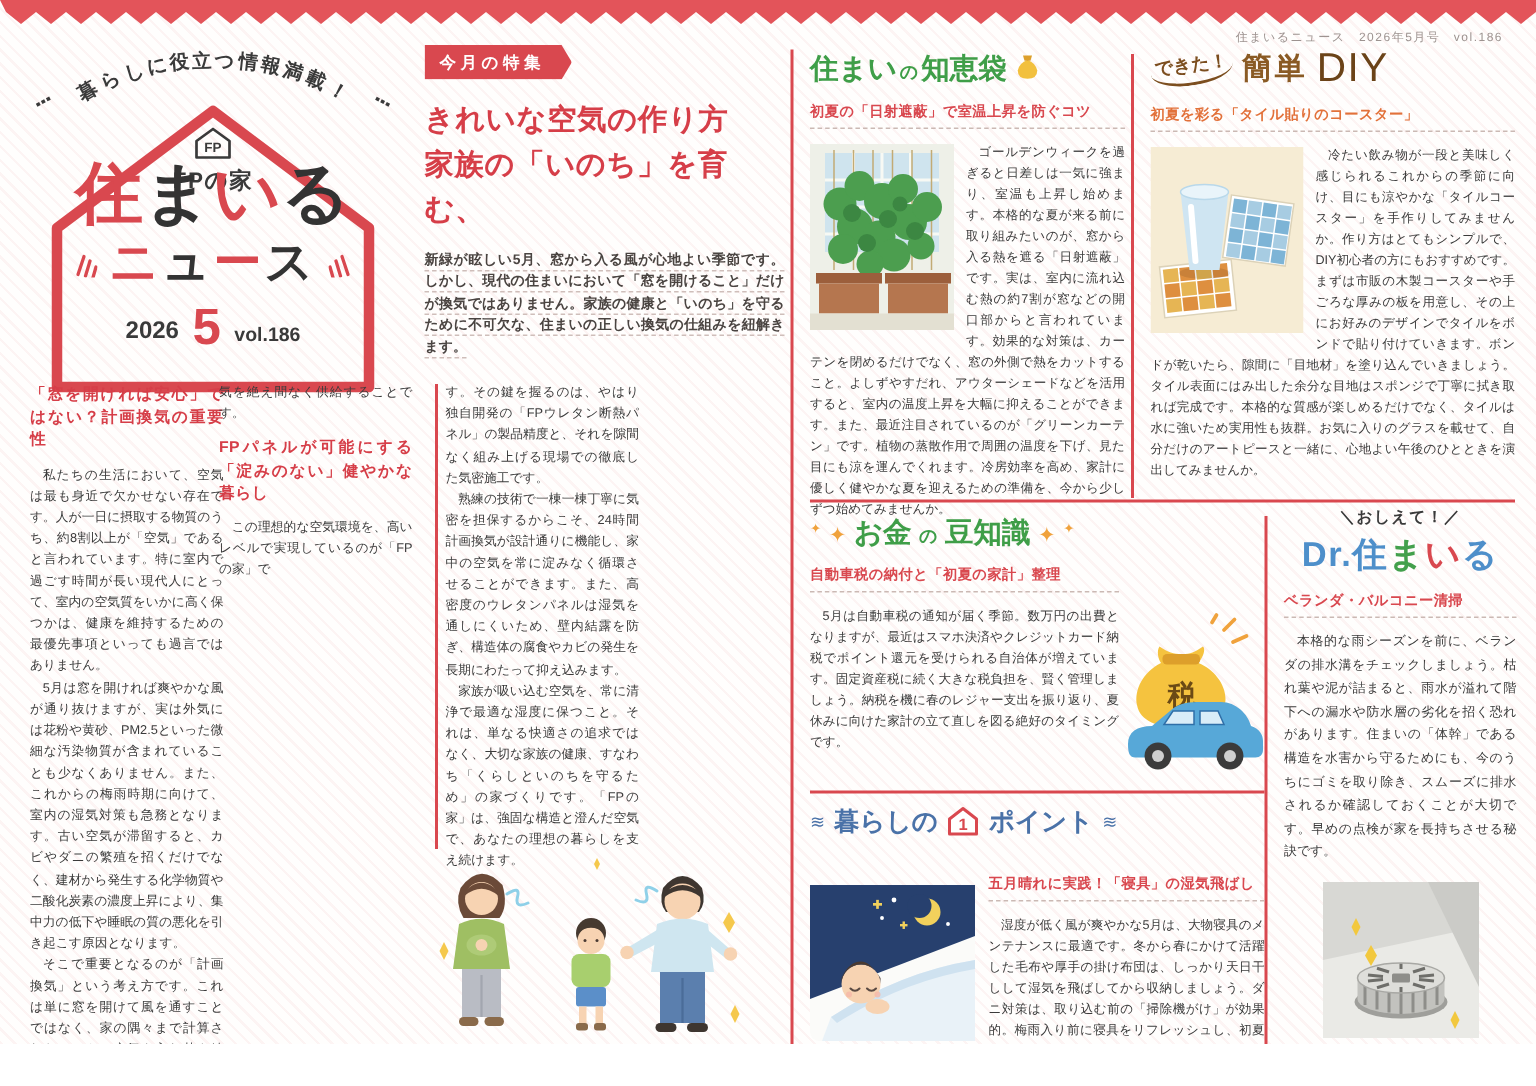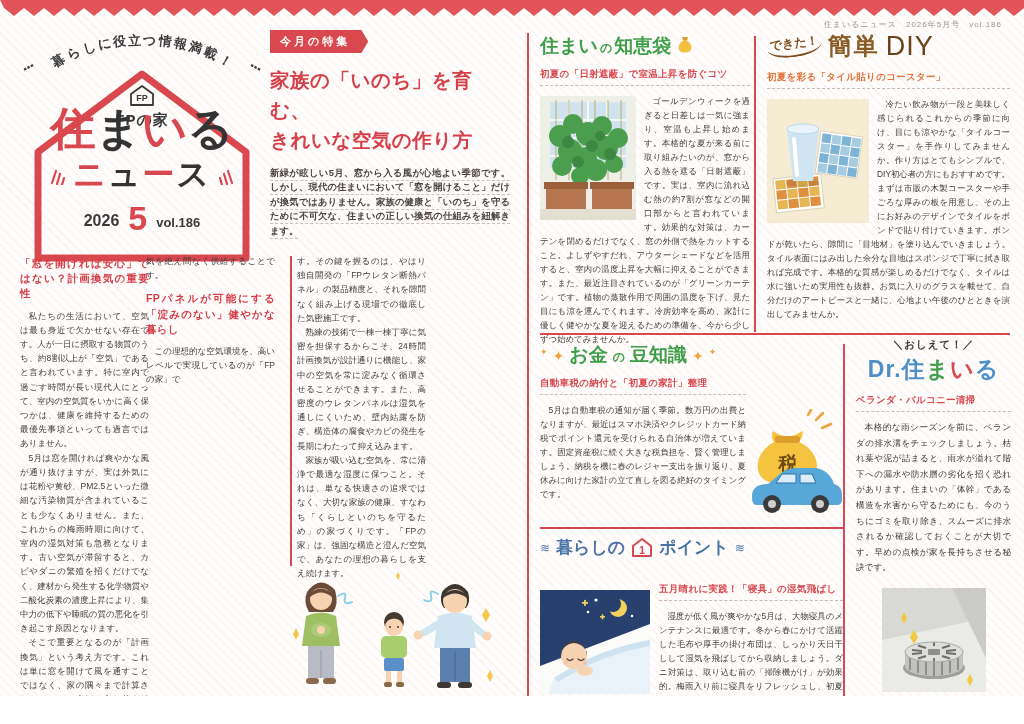--- a/index.html
+++ b/index.html
@@ -35,21 +35,21 @@
   .fpname{font-size:15px;font-weight:900;color:#3a3a3a;letter-spacing:1px;}
   .ltitle{position:absolute;top:82px;left:0;width:100%;text-align:center;font-size:45px;font-weight:900;line-height:1;letter-spacing:0;}
   .lsubrow{position:absolute;top:134px;left:0;width:100%;display:flex;justify-content:center;align-items:center;gap:8px;}
   .lsub{font-size:32px;font-weight:900;letter-spacing:2px;line-height:1;}
   .ldate{position:absolute;top:180px;left:0;width:100%;display:flex;justify-content:center;align-items:flex-end;gap:9px;font-weight:900;color:#3a3a3a;}
   .yr{font-size:16px;padding-bottom:3px;}
   .mo{font-size:34px;color:#d9484f;line-height:0.85;}
   .vol{font-size:13px;padding-bottom:3px;}
 
   
-  .feathead{position:absolute;left:270px;top:30px;width:240px;}
+  .feathead{position:absolute;left:283px;top:30px;width:240px;}
   .tag{display:inline-block;background:#d9484f;color:#fff;font-size:11px;font-weight:bold;letter-spacing:3px;
        padding:4px 18px 4px 10px;clip-path:polygon(0 0,93% 0,100% 50%,93% 100%,0 100%);}
   .hl{margin-top:12px;font-size:19.5px;font-weight:900;color:#d63e48;line-height:1.55;letter-spacing:0.5px;}
   .lead{margin:10px 0 0;font-size:9.3px;font-weight:bold;color:#4a4441;line-height:14.5px;text-align:justify;
         text-decoration:underline dashed #cfbeba 1px;text-underline-offset:4px;}
 
   
   .col{position:absolute;width:129px;font-size:8.5px;line-height:14.2px;text-align:justify;color:#3b3b3b;}
   .col p{margin:0;text-indent:1em;}
   .col p.noind{text-indent:0;}
@@ -81,21 +81,21 @@
   .secbody p{margin:0;text-indent:1em;}
   .floatimg{float:left;margin:2px 8px 3px 0;}
 
   .tips{position:absolute;left:540px;top:32px;width:210px;}
   .bagicon{margin-left:3px;transform:translateY(2px);}
 
   .diy{position:absolute;left:767px;top:30px;width:243px;}
   .diy .stitle{align-items:center;gap:6px;}
   .badge{font-size:12px;font-weight:bold;color:#7c4e1f;transform:rotate(-7deg);
          border-bottom:2px solid #7c4e1f;border-radius:0 0 70% 60%;padding:0 3px 3px;}
-  .kantan{font-size:24px;font-weight:900;color:#8a5a24;letter-spacing:2px;}
+  .kantan{font-size:20px;font-weight:900;color:#8a5a24;letter-spacing:2px;}
   .diyword{font-size:27px;font-weight:400;color:#6b4318;letter-spacing:1px;}
   .diy .subhead{color:#e2713a;}
 
   .money{position:absolute;left:540px;top:342px;width:303px;}
   .money .stitle{gap:5px;}
   .spark{color:#f0a23c;font-size:14px;font-weight:normal;}
   .spark.sm{font-size:9px;transform:translateY(-6px);}
   .money .subhead,.money .dashline,.money .secbody{width:206px;}
   .taxcar{position:absolute;left:204px;top:66px;}
 
@@ -169,22 +169,22 @@
     <div class="ldate">
       <span class="yr">2026</span>
       <span class="mo">5</span>
       <span class="vol">vol.186</span>
     </div>
   </div>
 
   <div class="feathead">
     <div class="tag">今月の特集</div>
     <div class="hl">
+      <div>きれいな空気の作り方</div>
       <div>家族の「いのち」を育む、</div>
-      <div>きれいな空気の作り方</div>
     </div>
     <p class="lead">新緑が眩しい5月、窓から入る風が心地よい季節です。しかし、現代の住まいにおいて「窓を開けること」だけが換気ではありません。家族の健康と「いのち」を守るために不可欠な、住まいの正しい換気の仕組みを紐解きます。</p>
   </div>
 
   <div class="col c1">
     <h3 class="colhead">「窓を開ければ安心」ではない？計画換気の重要性</h3>
     <p>私たちの生活において、空気は最も身近で欠かせない存在です。人が一日に摂取する物質のうち、約8割以上が「空気」であると言われています。特に室内で過ごす時間が長い現代人にとって、室内の空気質をいかに高く保つかは、健康を維持するための最優先事項といっても過言ではありません。</p>
     <p>5月は窓を開ければ爽やかな風が通り抜けますが、実は外気には花粉や黄砂、PM2.5といった微細な汚染物質が含まれていることも少なくありません。また、これからの梅雨時期に向けて、室内の湿気対策も急務となります。古い空気が滞留すると、カビやダニの繁殖を招くだけでなく、建材から発生する化学物質や二酸化炭素の濃度上昇により、集中力の低下や睡眠の質の悪化を引き起こす原因となります。</p>
     <p>そこで重要となるのが「計画換気」という考え方です。これは単に窓を開けて風を通すことではなく、家の隅々まで計算されたルートで空気を入れ替え続ける仕組みを指します。理想的な換気とは、汚れた空気を確実に排出し、フィルターで清浄された新鮮な空</p>
   </div>

